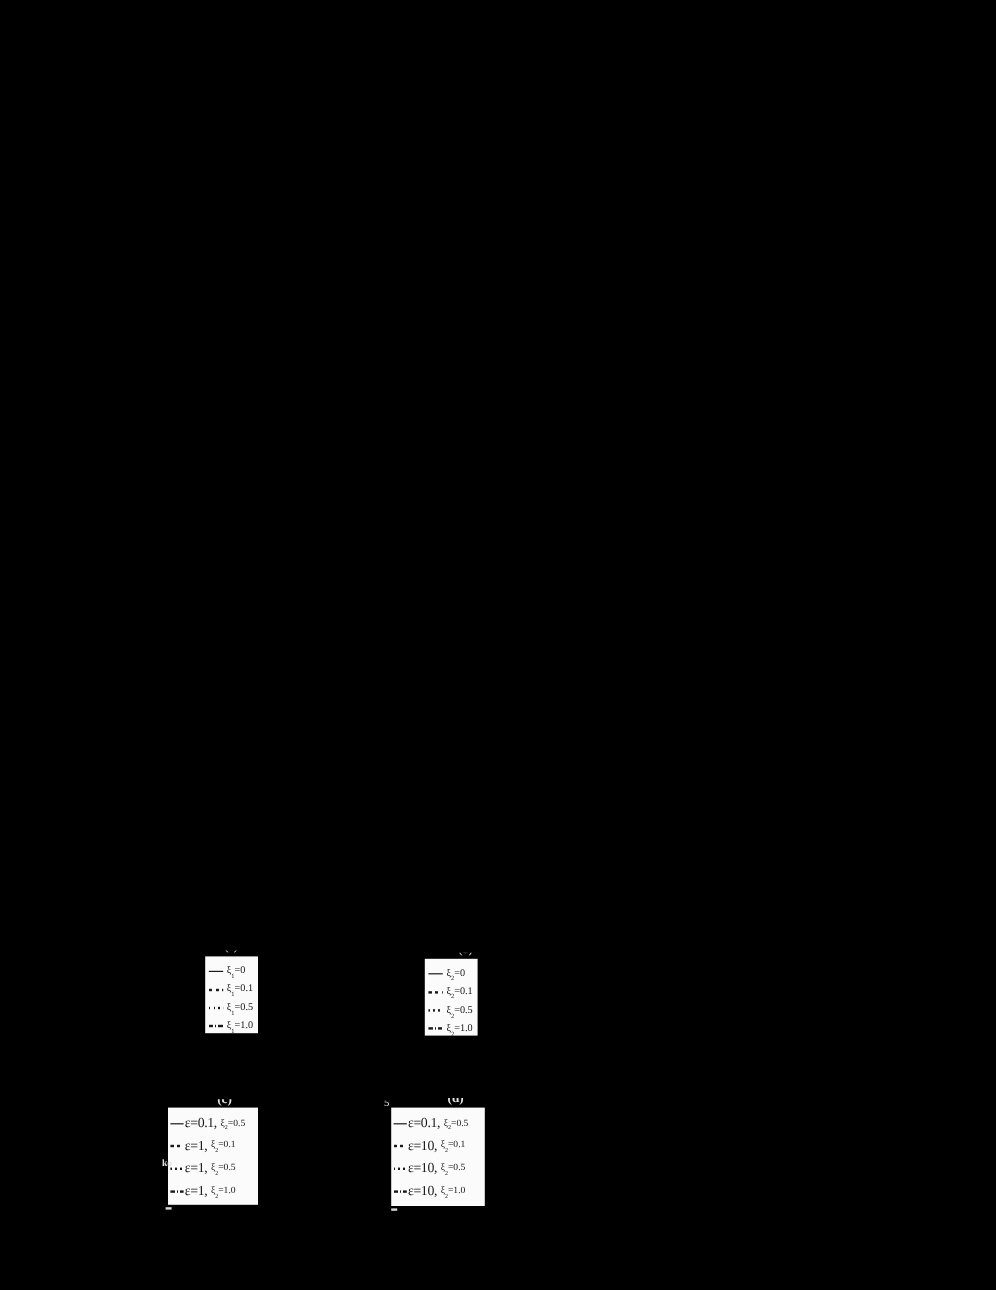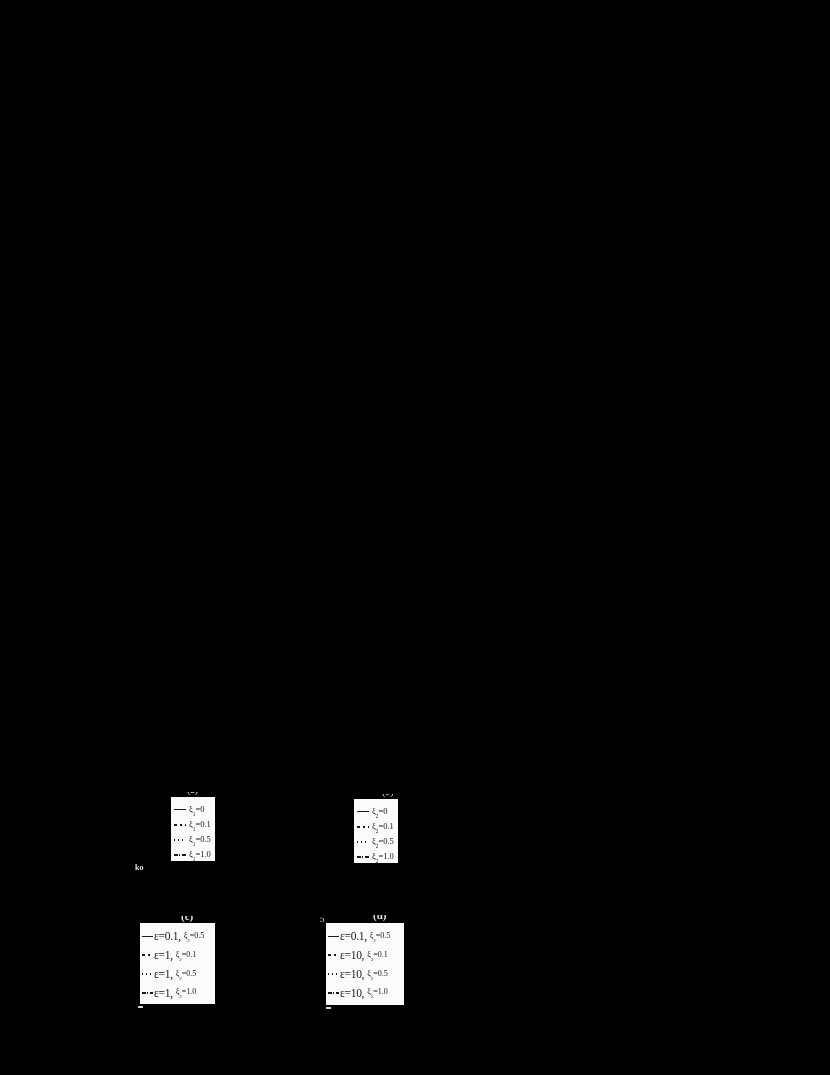--- a/index.html
+++ b/index.html
@@ -53,21 +53,21 @@
   .frag { position: absolute; overflow: hidden; color: #e3e3e3; line-height: 1; }
   .frag > span { display: block; }
   #frag-a { left: 187px; top: 792px; width: 23px; height: 5px; font-size: 10px; }
   #frag-a > span { margin-top: -7px; }
   #frag-b { left: 382px; top: 794px; width: 20px; height: 5px; font-size: 10px; }
   #frag-b > span { margin-top: -7px; }
   #frag-c { left: 181px; top: 916px; width: 22px; height: 8px; font-size: 11px; font-weight: bold; }
   #frag-c > span { margin-top: -5px; }
   #frag-d { left: 373px; top: 915px; width: 22px; height: 9px; font-size: 11px; font-weight: bold; }
   #frag-d > span { margin-top: -5px; }
-  #frag-left-c { left: 135px; top: 864px; width: 14px; height: 7px; font-size: 8px; font-weight: bold; }
+  #frag-left-c { left: 135px; top: 966px; width: 14px; height: 7px; font-size: 8px; font-weight: bold; }
   #frag-left-d { left: 320px; top: 917px; width: 10px; height: 9px; font-size: 9px; }
   #frag-left-d > span { margin-top: -2px; }
 
   
   .mark { position: absolute; background: #d8d8d8; }
   #mark-c { left: 138px; top: 1006px; width: 5px; height: 2px; }
   #mark-d { left: 326px; top: 1007px; width: 5px; height: 2px; }
 </style>
 </head>
 <body>

